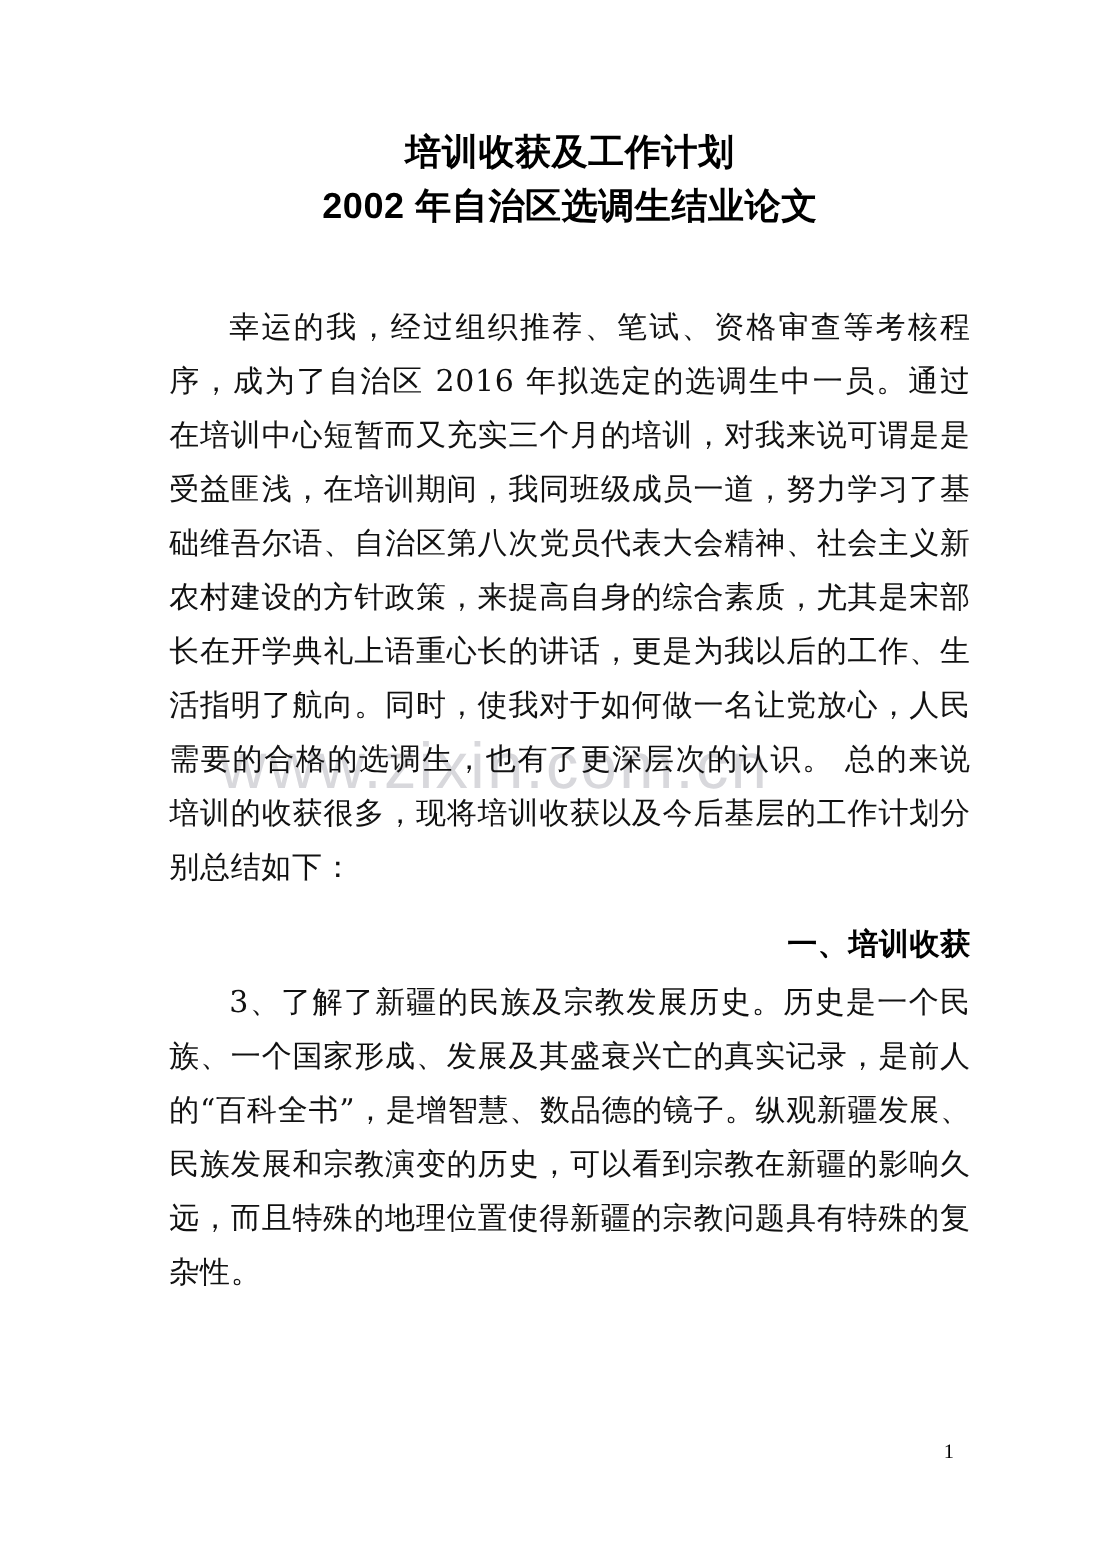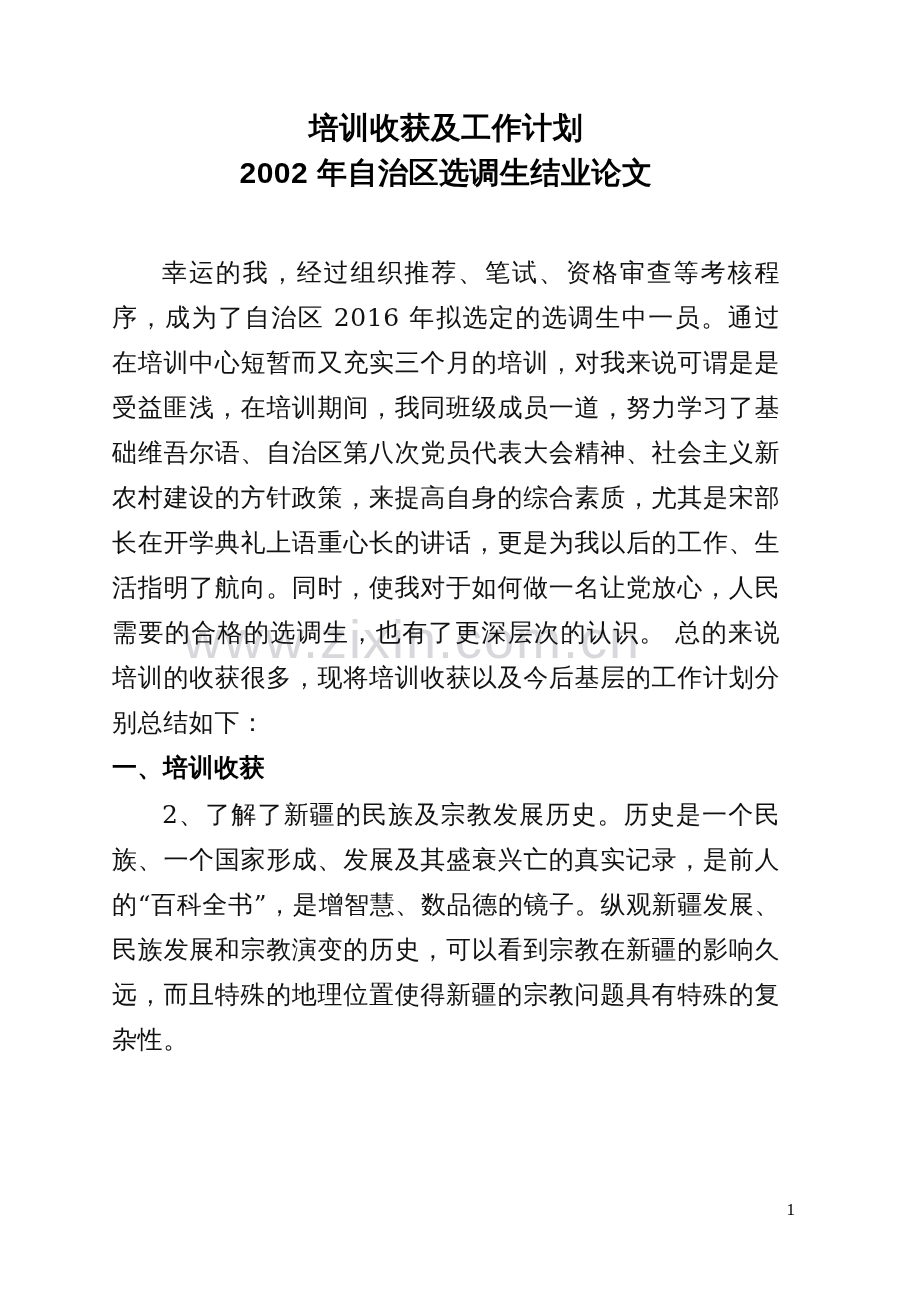--- a/index.html
+++ b/index.html
@@ -36,21 +36,21 @@
     color: #d8d8dc;
     white-space: nowrap;
     z-index: 0;
     pointer-events: none;
     user-select: none;
   }
 
   
   #content {
     position: absolute;
-    left: 112px;
+    left: 141px;
     top: 0;
     width: 668px;
     z-index: 2;
   }
 
   
   .doc-title {
     font-family: "Liberation Sans", "DejaVu Sans", sans-serif;
     font-weight: 700;
     font-size: 30px;
@@ -85,21 +85,21 @@
   .section-heading {
     font-family: "Liberation Sans", "DejaVu Sans", sans-serif;
     font-weight: 700;
     font-size: 25px;
     line-height: 45px;
     color: #000000;
     margin: 0;
     letter-spacing: 0.5px;
   }
 
-  #heading-one { margin-top: 0; }
+  #heading-one { margin-top: 20px; text-align: right; }
 
   #para-point-1 { margin-top: 2px; }
   #para-point-2 { margin-top: 0px; }
 
   
   #page-number {
     position: absolute;
     left: 0;
     top: 1200px;
     width: 795px;
@@ -120,20 +120,20 @@
   <div id="content">
 
     <div id="title-line-1" class="doc-title">培训收获及工作计划</div>
 
     <div id="title-line-2" class="doc-title">2002 年自治区选调生结业论文</div>
 
     <p id="para-intro" class="para indent">幸运的我，经过组织推荐、笔试、资格审查等考核程序，成为了自治区 2016 年拟选定的选调生中一员。通过在培训中心短暂而又充实三个月的培训，对我来说可谓是是受益匪浅，在培训期间，我同班级成员一道，努力学习了基础维吾尔语、自治区第八次党员代表大会精神、社会主义新农村建设的方针政策，来提高自身的综合素质，尤其是宋部长在开学典礼上语重心长的讲话，更是为我以后的工作、生活指明了航向。同时，使我对于如何做一名让党放心，人民需要的合格的选调生，也有了更深层次的认识。 总的来说培训的收获很多，现将培训收获以及今后基层的工作计划分别总结如下：</p>
 
     <h2 id="heading-one" class="section-heading">一、培训收获</h2>
 
-    <p id="para-point-1" class="para indent">2、了解了新疆的民族及宗教发展历史。历史是一个民族、一个国家形成、发展及其盛衰兴亡的真实记录，是前人的“百科全书”，是增智慧、数品德的镜子。纵观新疆发展、民族发展和宗教演变的历史，可以看到宗教在新疆的影响久远，而且特殊的地理位置使得新疆的宗教问题具有特殊的复杂性。</p>
+    <p id="para-point-1" class="para indent">3、了解了新疆的民族及宗教发展历史。历史是一个民族、一个国家形成、发展及其盛衰兴亡的真实记录，是前人的“百科全书”，是增智慧、数品德的镜子。纵观新疆发展、民族发展和宗教演变的历史，可以看到宗教在新疆的影响久远，而且特殊的地理位置使得新疆的宗教问题具有特殊的复杂性。</p>
 
 
   </div>
 
   <div id="page-number">1</div>
 
 </div>
 
 </body></html>

